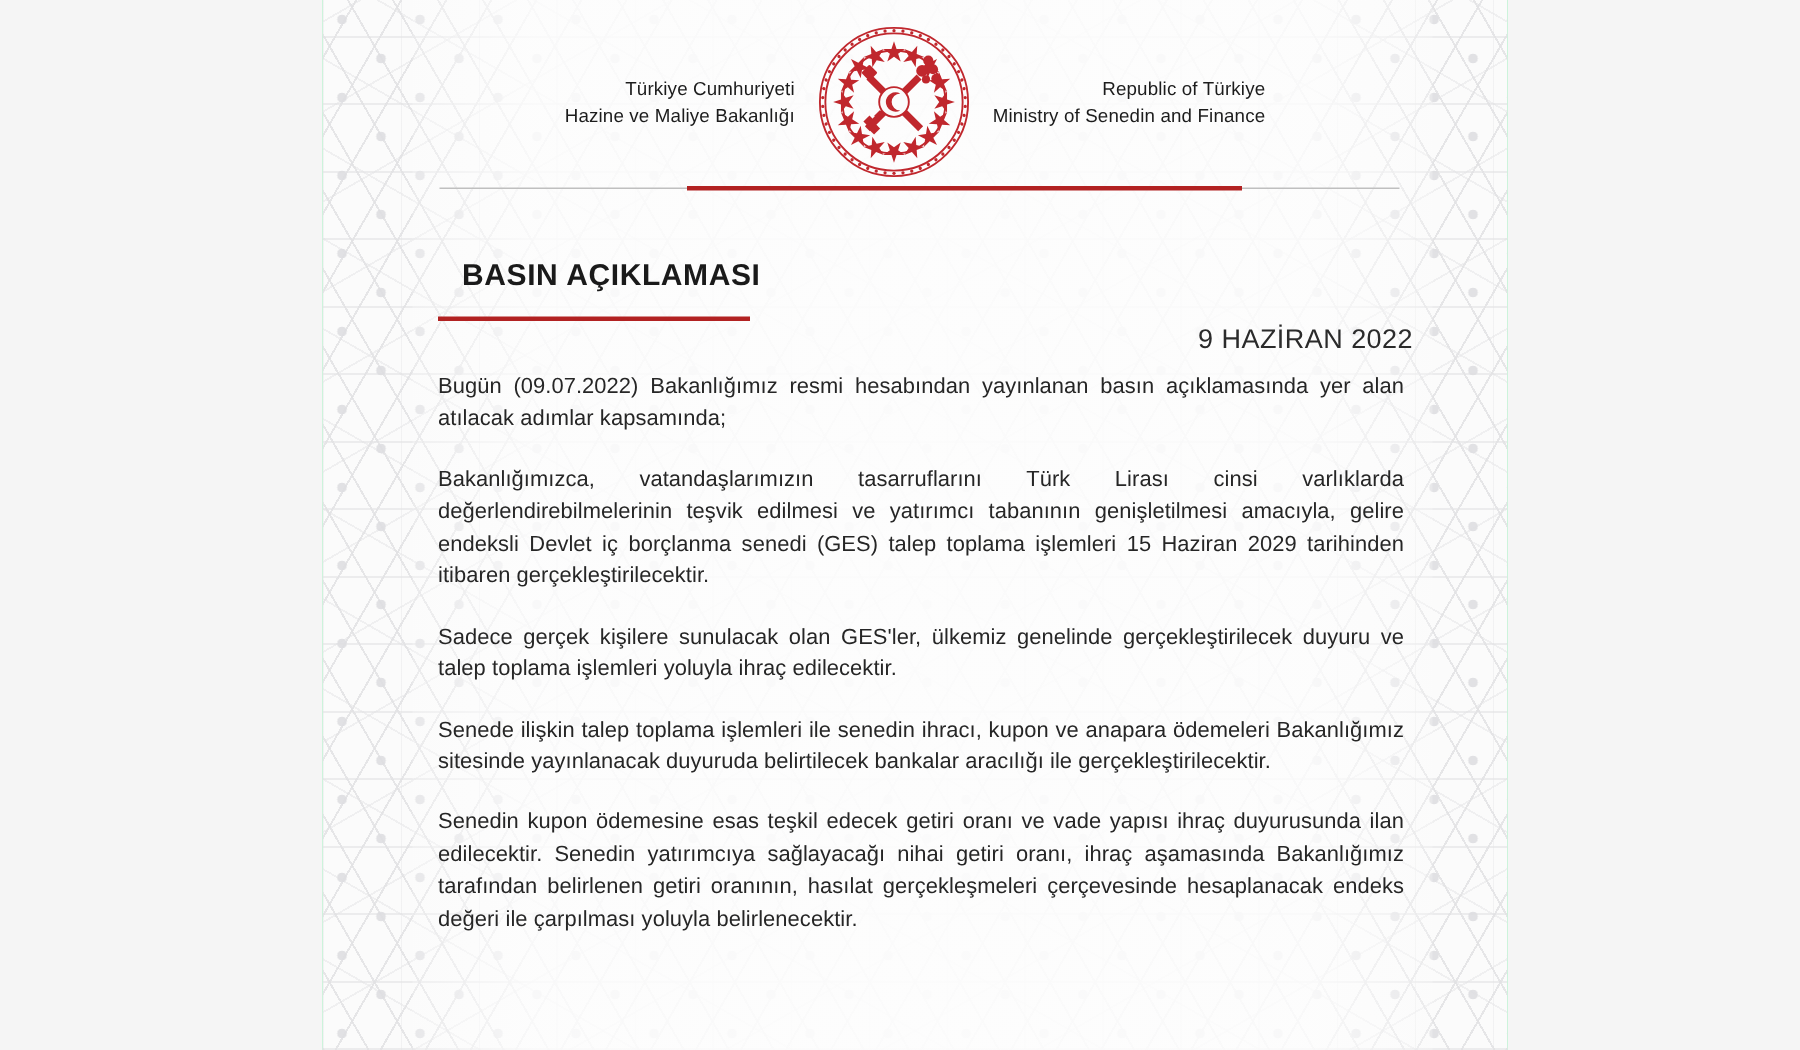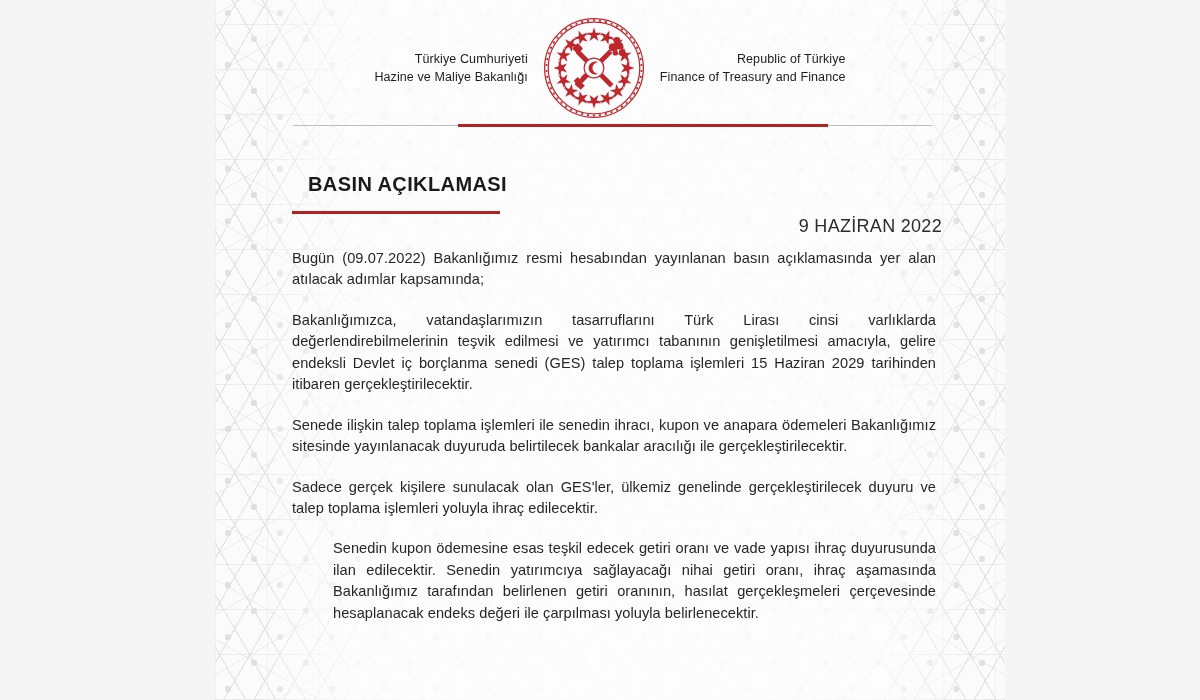--- a/index.html
+++ b/index.html
@@ -171,21 +171,21 @@
   }
   .para {
     margin: 0 0 19px 0;
     font-size: 14.6px;
     line-height: 1.47;
     color: #262626;
     text-align: justify;
     text-justify: inter-word;
     letter-spacing: .05px;
   }
-  .para:last-child { margin-bottom: 0; margin-left: 41px; }
+  .para:last-child { margin-bottom: 0; }
 </style>
 </head>
 <body>
 
 <div class="screen">
   <div class="page">
 
     <div class="page-pattern"></div>
     <div class="page-pattern-stars"></div>
     <div class="page-wash"></div>
@@ -334,40 +334,40 @@
               <rect x="61" y="55" width="15" height="15" rx="2" transform="rotate(-45 68.5 62.5)"></rect>
             </g>
 
             <circle cx="100" cy="100" r="19" fill="#fbfbfb" stroke="#c0272d" stroke-width="2.4"></circle>
             <path d="M108 89 a12.5 12.5 0 1 0 0 22 a10 10 0 1 1 0 -22 z" fill="#c0272d"></path>
           </svg>
         </div>
 
         <div class="masthead-en">
           <div>Republic of Türkiye</div>
-          <div>Finance of Treasury and Finance</div>
+          <div>Ministry of Senedin and Finance</div>
         </div>
       </div>
 
       <div class="divider">
         <div class="grey"></div>
         <div class="red"></div>
       </div>
 
       <div class="title-block">
         <h1 class="doc-title">BASIN AÇIKLAMASI</h1>
         <div class="title-rule"></div>
       </div>
 
       <div class="doc-date">9 HAZİRAN 2022</div>
 
       <div class="body-copy">
         <p class="para">Bugün (09.07.2022) Bakanlığımız resmi hesabından yayınlanan basın açıklamasında yer alan atılacak adımlar kapsamında;</p>
         <p class="para">Bakanlığımızca, vatandaşlarımızın tasarruflarını Türk Lirası cinsi varlıklarda değerlendirebilmelerinin teşvik edilmesi ve yatırımcı tabanının genişletilmesi amacıyla, gelire endeksli Devlet iç borçlanma senedi (GES) talep toplama işlemleri 15 Haziran 2029 tarihinden itibaren gerçekleştirilecektir.</p>
+        <p class="para">Sadece gerçek kişilere sunulacak olan GES'ler, ülkemiz genelinde gerçekleştirilecek duyuru ve talep toplama işlemleri yoluyla ihraç edilecektir.</p>
         <p class="para">Senede ilişkin talep toplama işlemleri ile senedin ihracı, kupon ve anapara ödemeleri Bakanlığımız sitesinde yayınlanacak duyuruda belirtilecek bankalar aracılığı ile gerçekleştirilecektir.</p>
-        <p class="para">Sadece gerçek kişilere sunulacak olan GES'ler, ülkemiz genelinde gerçekleştirilecek duyuru ve talep toplama işlemleri yoluyla ihraç edilecektir.</p>
         <p class="para">Senedin kupon ödemesine esas teşkil edecek getiri oranı ve vade yapısı ihraç duyurusunda ilan edilecektir. Senedin yatırımcıya sağlayacağı nihai getiri oranı, ihraç aşamasında Bakanlığımız tarafından belirlenen getiri oranının, hasılat gerçekleşmeleri çerçevesinde hesaplanacak endeks değeri ile çarpılması yoluyla belirlenecektir.</p>
 
       </div>
 
     </div>
   </div>
 </div>
 
 </body></html>

